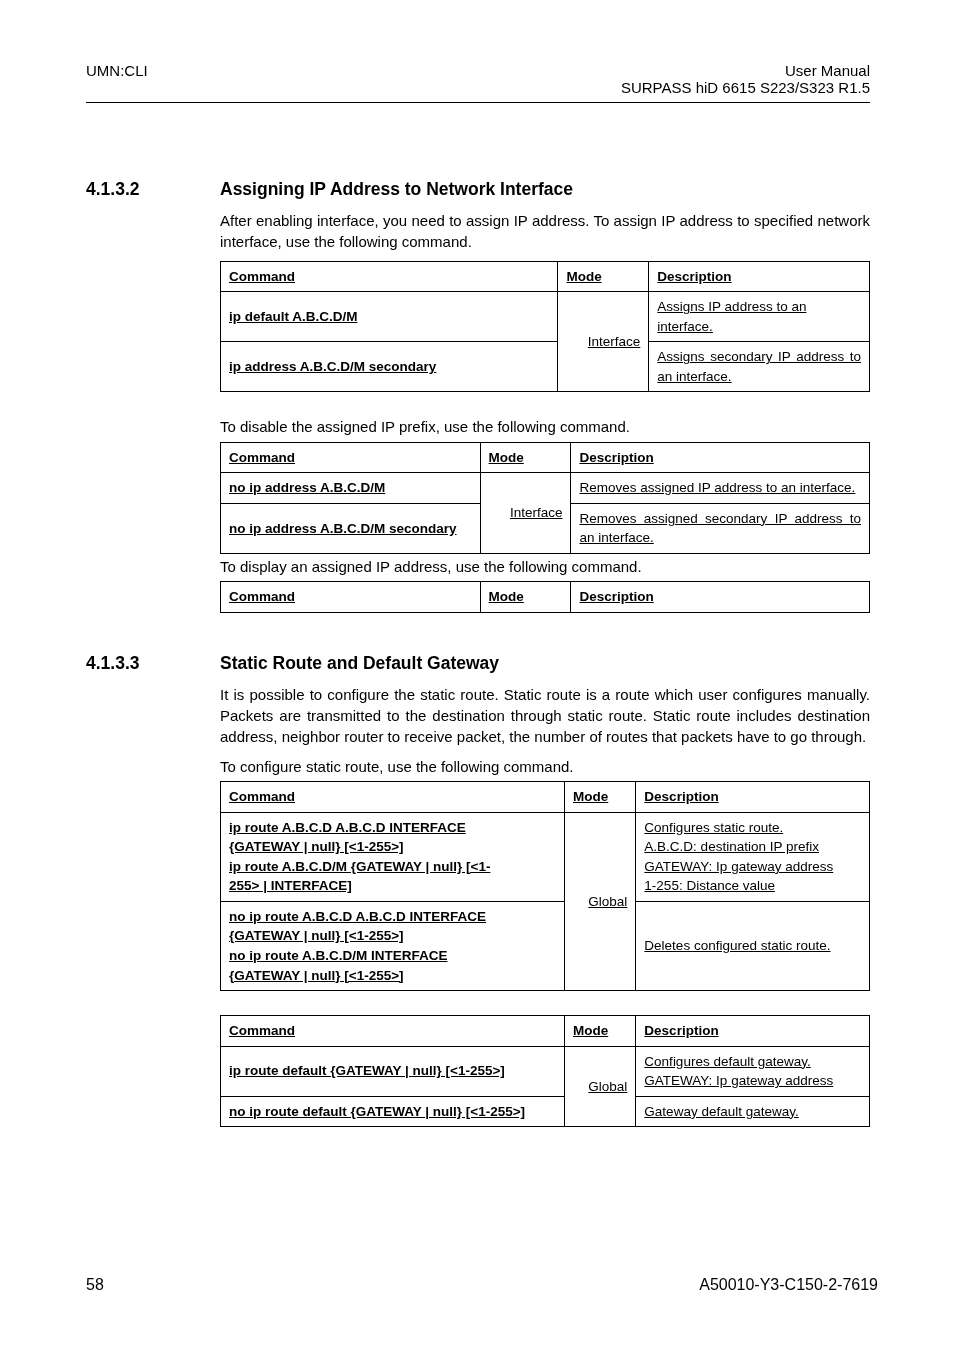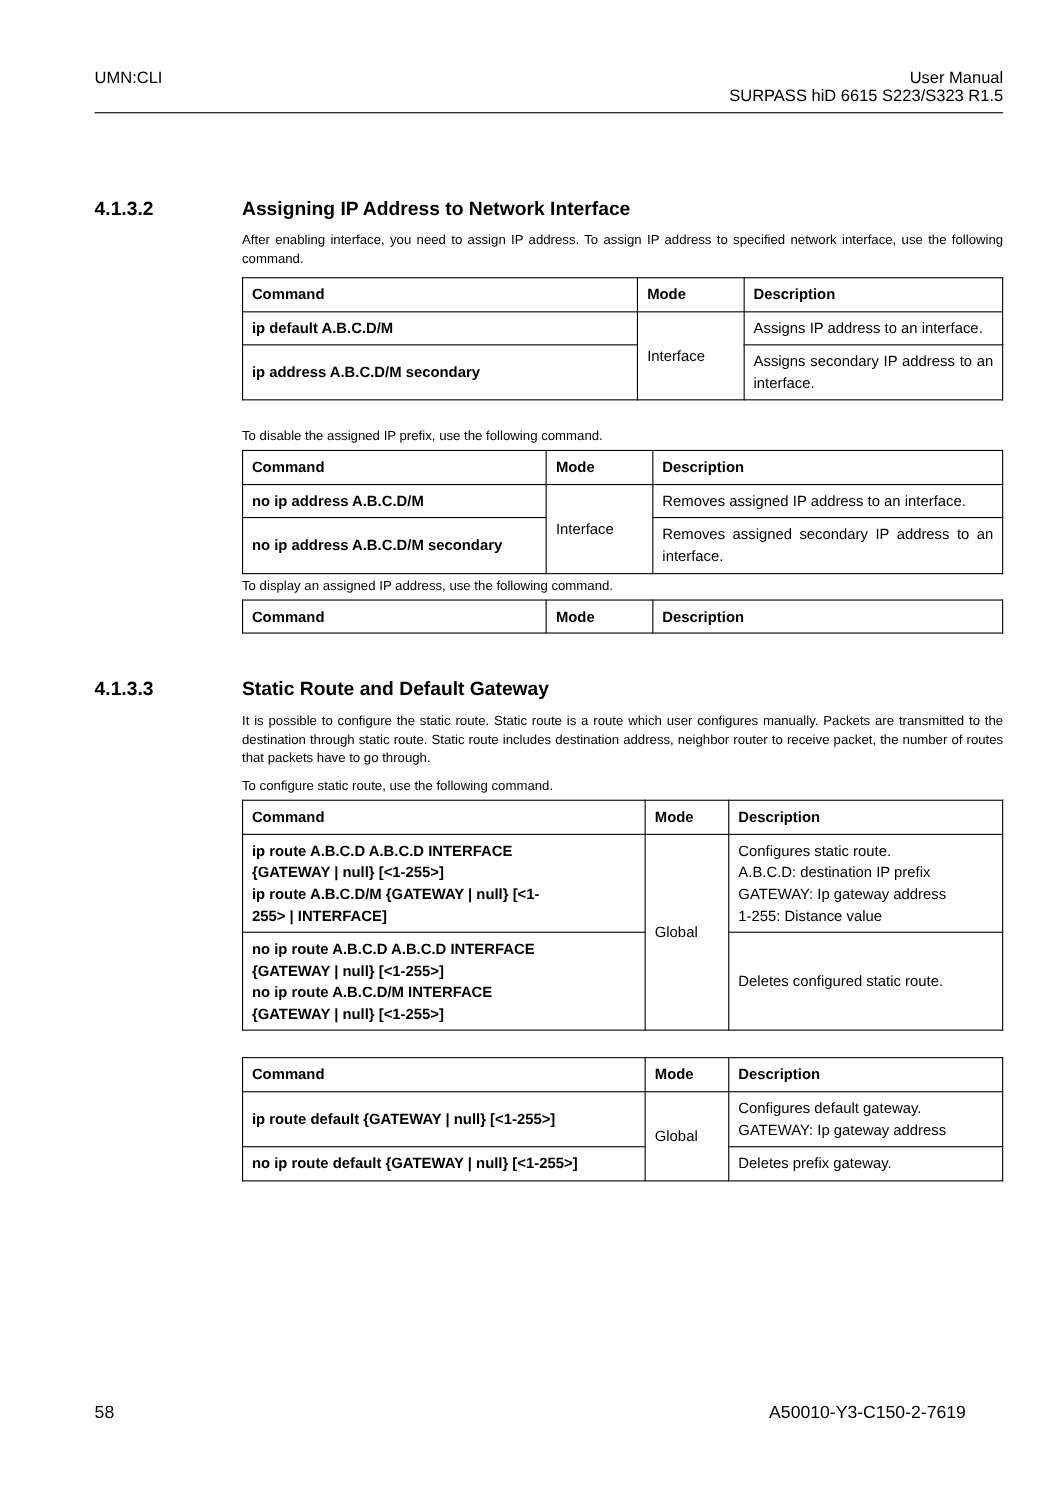--- a/index.html
+++ b/index.html
@@ -5,65 +5,66 @@
   @page { size: 954px 1350px; margin: 0; }
   html, body {
     margin: 0; padding: 0;
     width: 954px; height: 1350px;
     font-family: Arial, Helvetica, sans-serif;
     color: #000; background: #fff;
     font-size: 15px;
   }
   .page {
     box-sizing: border-box;
-    padding: 62px 42px 40px 86px;
+    padding: 62px 84px 40px 86px;
     height: 100%;
     position: relative;
   }
   .header-row {
     display: flex; justify-content: space-between;
     font-size: 15px;
   }
   .header-right { text-align: right; }
   .hr-line {
     border: none; border-top: 1.4px solid #000;
     margin-top: 6px; margin-bottom: 0;
   }
   .content {
     margin-left: 134px;
     margin-top: 76px;
   }
   .para {
-    font-size: 12px;
+    font-size: 15px;
     line-height: 1.42;
     text-align: justify;
     margin: 0 0 8px 0;
   }
   .para-tight { margin-bottom: 4px; }
   .gap-sm { height: 10px; }
   .gap-md { height: 24px; }
   .gap-lg { height: 40px; }
 
   table.tbl {
     border-collapse: collapse;
     width: 100%;
     table-layout: fixed;
     font-size: 13.5px;
   }
   table.tbl th, table.tbl td {
     border: 1.2px solid #000;
     padding: 5px 8px;
     vertical-align: middle;
     line-height: 1.45;
+    text-decoration: underline;
   }
   table.tbl th {
     font-weight: bold;
     text-align: left;
   }
-  .center { text-align: left; }
+  .center { text-align: right; }
   .mono { font-family: Arial, Helvetica, sans-serif; font-weight: bold; }
 
   
   .t1 col.c1 { width: 52%; }
   .t1 col.c2 { width: 14%; }
   .t1 col.c3 { width: 34%; }
 
   .t2 col.c1 { width: 40%; }
   .t2 col.c2 { width: 14%; }
   .t2 col.c3 { width: 46%; }
@@ -263,21 +264,21 @@
       <tr>
         <td class="mono">ip route default {GATEWAY | null} [&lt;1-255&gt;]</td>
         <td class="center" rowspan="2">Global</td>
         <td>
           <span>Configures default gateway.</span><br>
           <span>GATEWAY: Ip gateway address</span>
         </td>
       </tr>
       <tr>
         <td class="mono">no ip route default {GATEWAY | null} [&lt;1-255&gt;]</td>
-        <td>Deletes prefix gateway.</td>
+        <td>Gateway default gateway.</td>
       </tr>
     </tbody>
       </table>
 
   </div>
 
   <div class="footer">
     <div>58</div>
     <div>A50010-Y3-C150-2-7619</div>
   </div>

